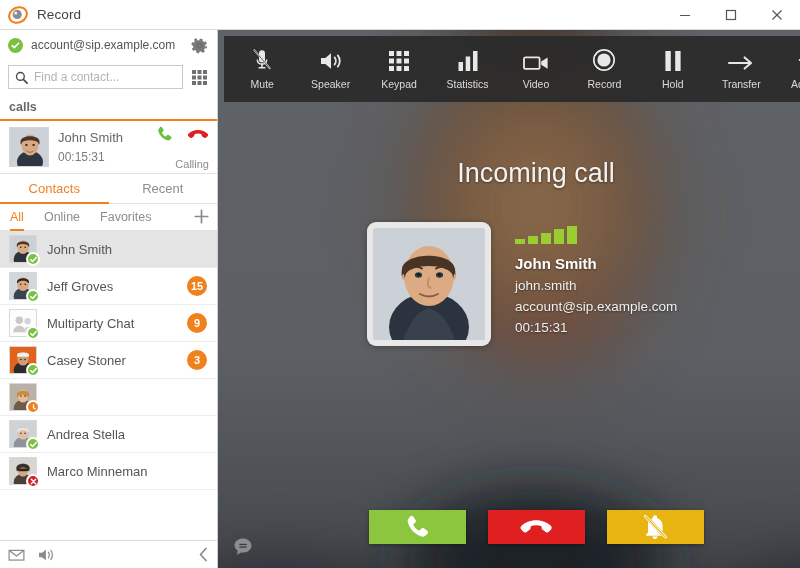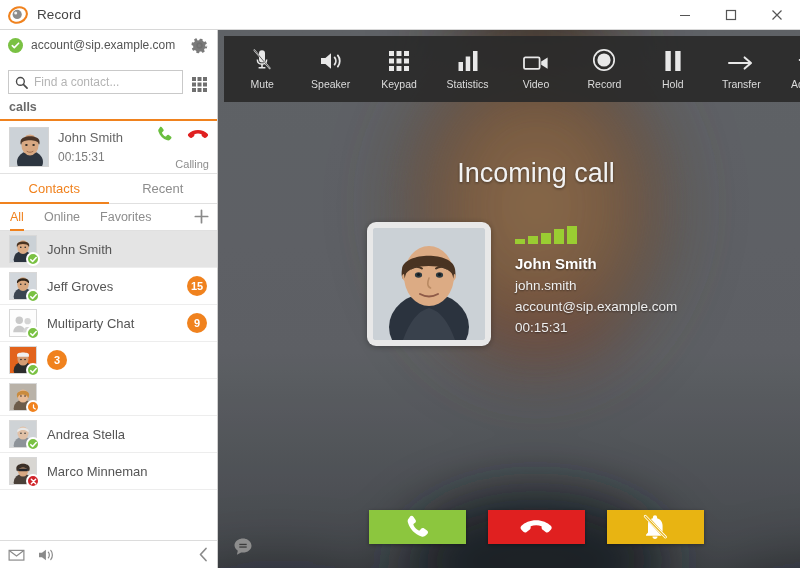--- a/index.html
+++ b/index.html
@@ -45,21 +45,21 @@
   }
   .acct-dot svg { display: block; }
   .acct-name {
     font-size: 12px; color: #555; margin-left: 8px;
     white-space: nowrap; overflow: hidden; text-overflow: ellipsis; flex: 1 1 auto;
   }
   .gear { width: 19px; height: 19px; flex: 0 0 auto; margin-left: 4px; }
   .gear svg { display: block; }
 
   .search-row {
-    height: 34px; display: flex; align-items: flex-end; padding: 0 8px; gap: 7px;
+    height: 34px; display: flex; align-items: center; padding: 0 8px; gap: 7px;
     flex: 0 0 auto;
   }
   .search-box {
     flex: 1 1 auto; height: 24px; border: 1px solid #c9c9c9; background: #fff;
     display: flex; align-items: center; padding: 0 6px; gap: 6px;
   }
   .search-box svg { display: block; flex: 0 0 auto; }
   .search-input {
     border: none; outline: none; font-size: 12px; color: #777;
     font-family: "Liberation Sans", sans-serif; width: 100%; background: transparent;
@@ -420,20 +420,21 @@
                 <path d="M7.6 10.4h12.8v-2c0-3.2-12.8-3.2-12.8 0z" fill="#f0f0f0"></path>
                 <ellipse cx="11.8" cy="13.4" rx=".9" ry=".8" fill="#23282c"></ellipse>
                 <ellipse cx="16.2" cy="13.4" rx=".9" ry=".8" fill="#23282c"></ellipse>
               </svg></div>
             <div class="c-badge" style="background: rgb(122, 193, 67);">
               <svg width="9" height="9" viewBox="0 0 10 10">
                 <path d="M2 5.2 L4 7.2 L8 2.8" fill="none" stroke="#fff" stroke-width="1.7" stroke-linecap="round" stroke-linejoin="round"></path>
               </svg>
             </div>
           </div>
+          <div class="c-name">Casey Stoner</div>
           <div class="c-count">3</div>
         </div>
         <div class="contact-row">
           <div class="c-avatar">
             <div class="pic"><svg width="26" height="26" viewBox="0 0 28 28">
                 <rect width="28" height="28" fill="#b9b2a8"></rect>
                 <ellipse cx="14" cy="26" rx="10" ry="9" fill="#6d5c4a"></ellipse>
                 <ellipse cx="14" cy="13" rx="5.8" ry="7" fill="#e8bb96"></ellipse>
                 <path d="M7.4 12c-.6-6 13.2-6.6 13.2-.6 0 2.6-1 5-1.6 2.6-.8-3.4-9.4-3.6-10.2-.4-.4 1.8-1.2 1-1.4-1.6z" fill="#c98b3e"></path>
                 <ellipse cx="11.8" cy="13" rx=".9" ry=".8" fill="#3b2f26"></ellipse>

